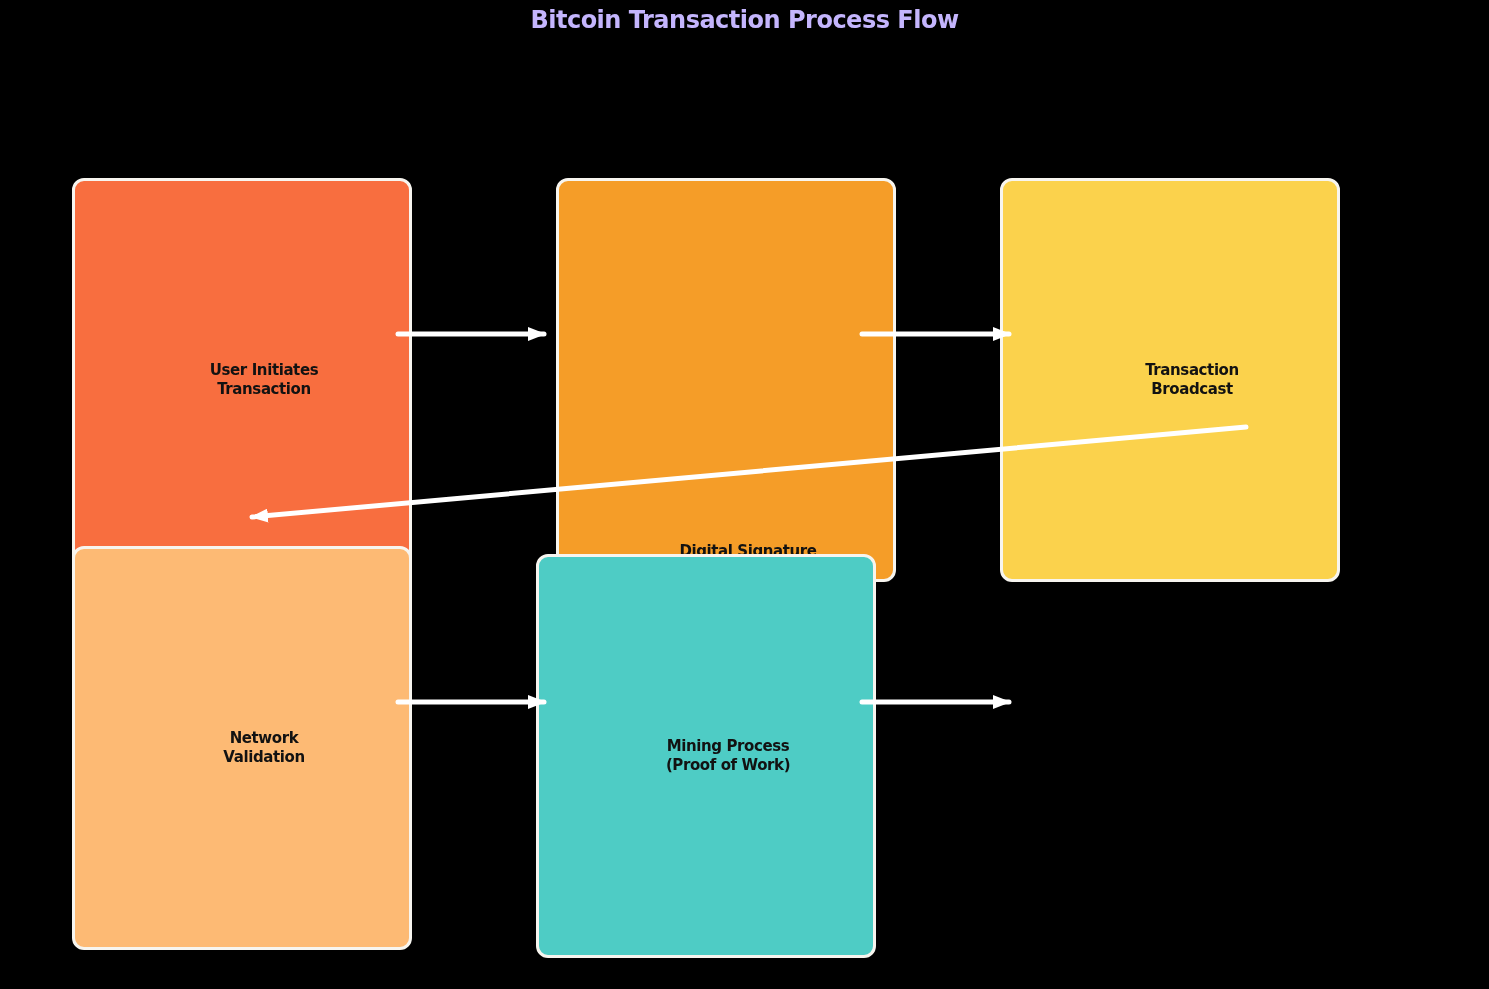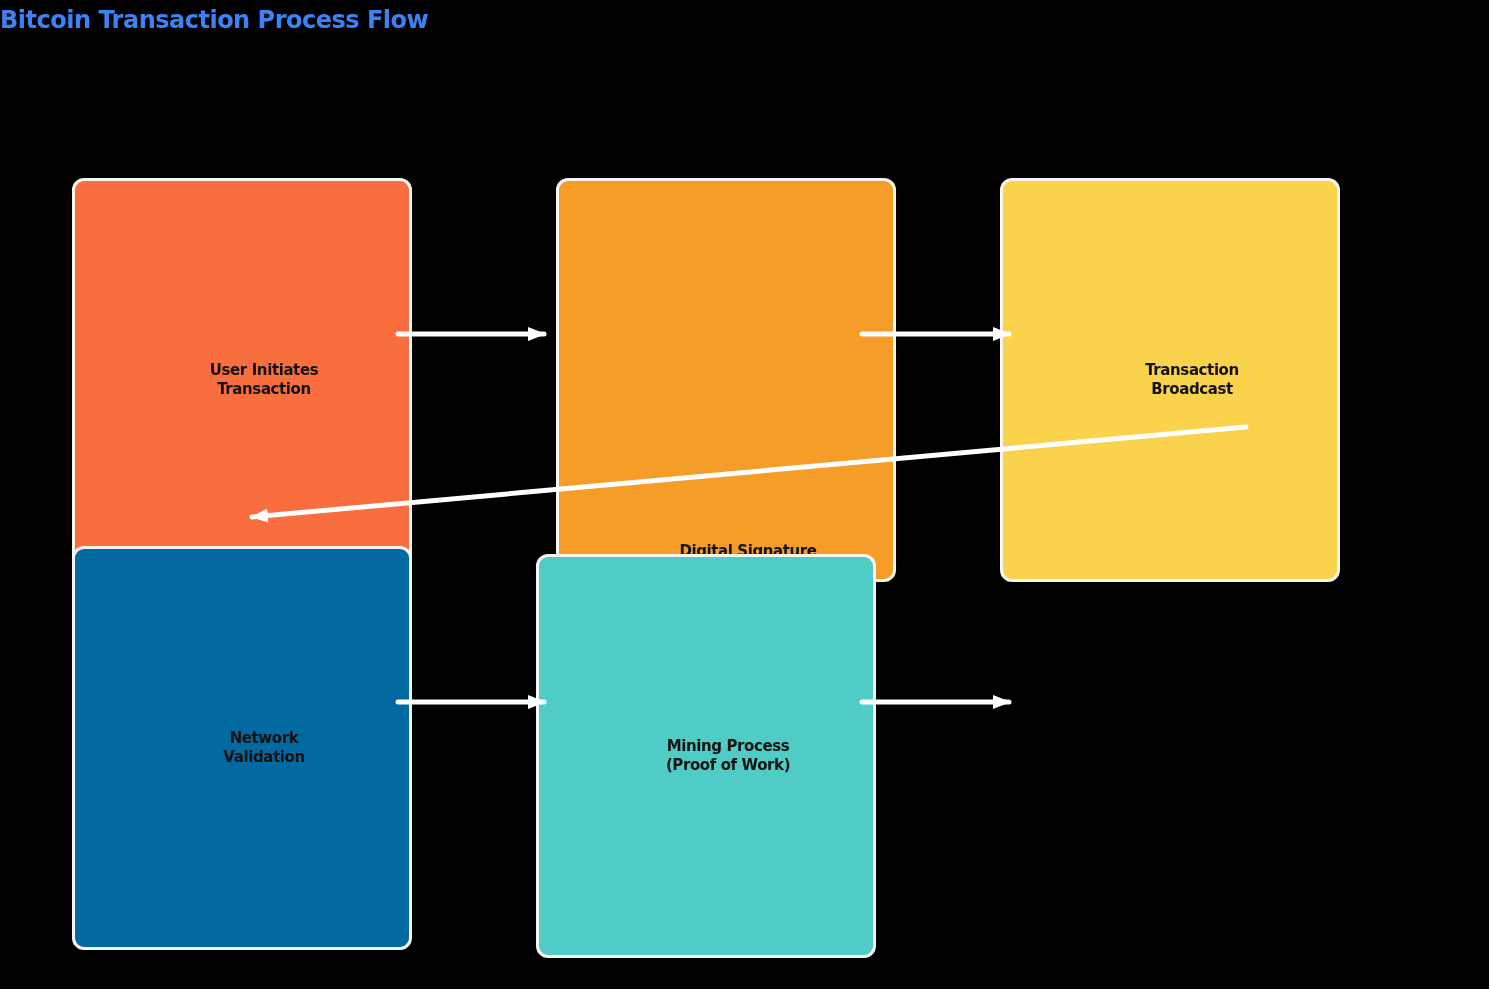--- a/index.html
+++ b/index.html
@@ -14,22 +14,22 @@
     background: #000000;
     overflow: hidden;
     font-family: "DejaVu Sans", "Liberation Sans", sans-serif;
   }
   .title {
     position: absolute;
     top: 6px;
     left: 0;
     width: 100%;
     margin: 0;
-    text-align: left;
-    color: #3b82f6;
+    text-align: center;
+    color: #c4b5fd;
     font-size: 24px;
     font-weight: bold;
     letter-spacing: -0.5px;
   }
   .node {
     position: absolute;
     width: 340px;
     height: 404px;
     border: 3px solid #f7f5ef;
     border-radius: 12px;
@@ -83,21 +83,21 @@
   <div class="node node-2" style="background: rgb(245, 157, 40);">
     <div class="node-label">Digital Signature
 Created</div>
   </div>
 
   <div class="node node-3" style="background: rgb(251, 210, 76);">
     <div class="node-label">Transaction
 Broadcast</div>
   </div>
 
-  <div class="node node-4" style="background: #0369a1;">
+  <div class="node node-4" style="background: #fdba74;">
     <div class="node-label">Network
 Validation</div>
   </div>
 
   <div class="node node-5" style="background: rgb(78, 204, 197);">
     <div class="node-label">Mining Process
 (Proof of Work)</div>
   </div>
 
 

